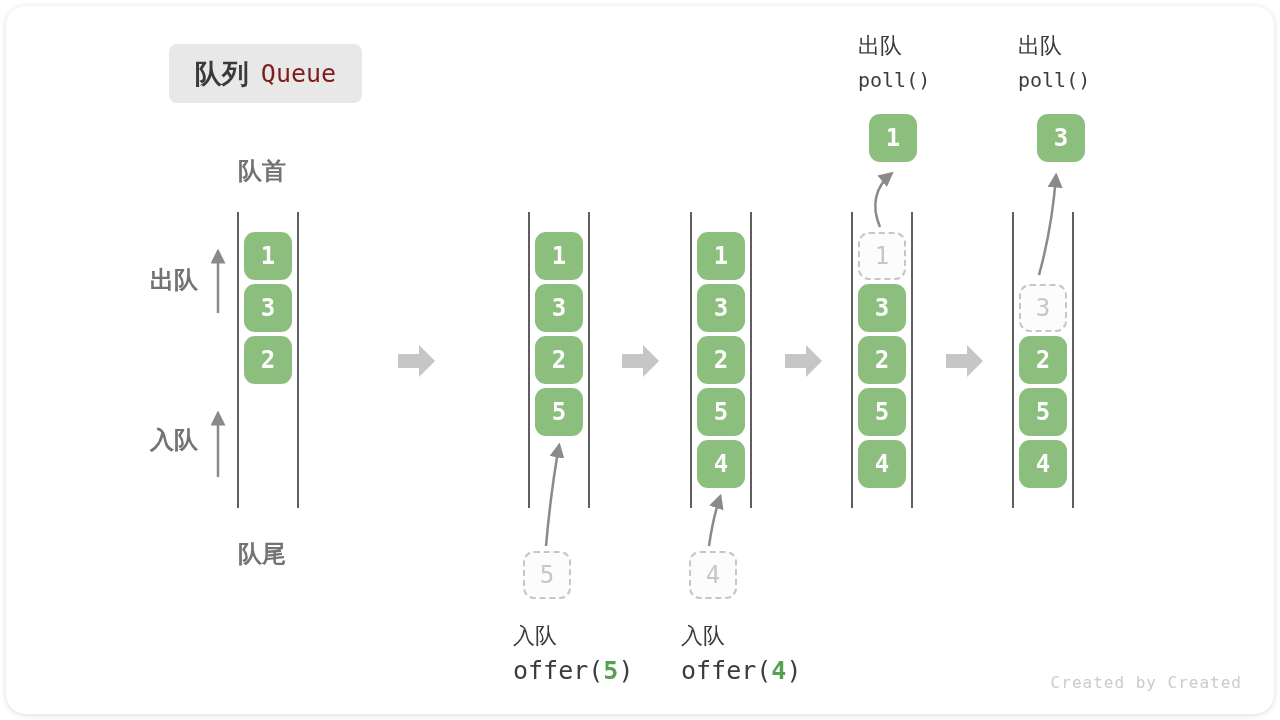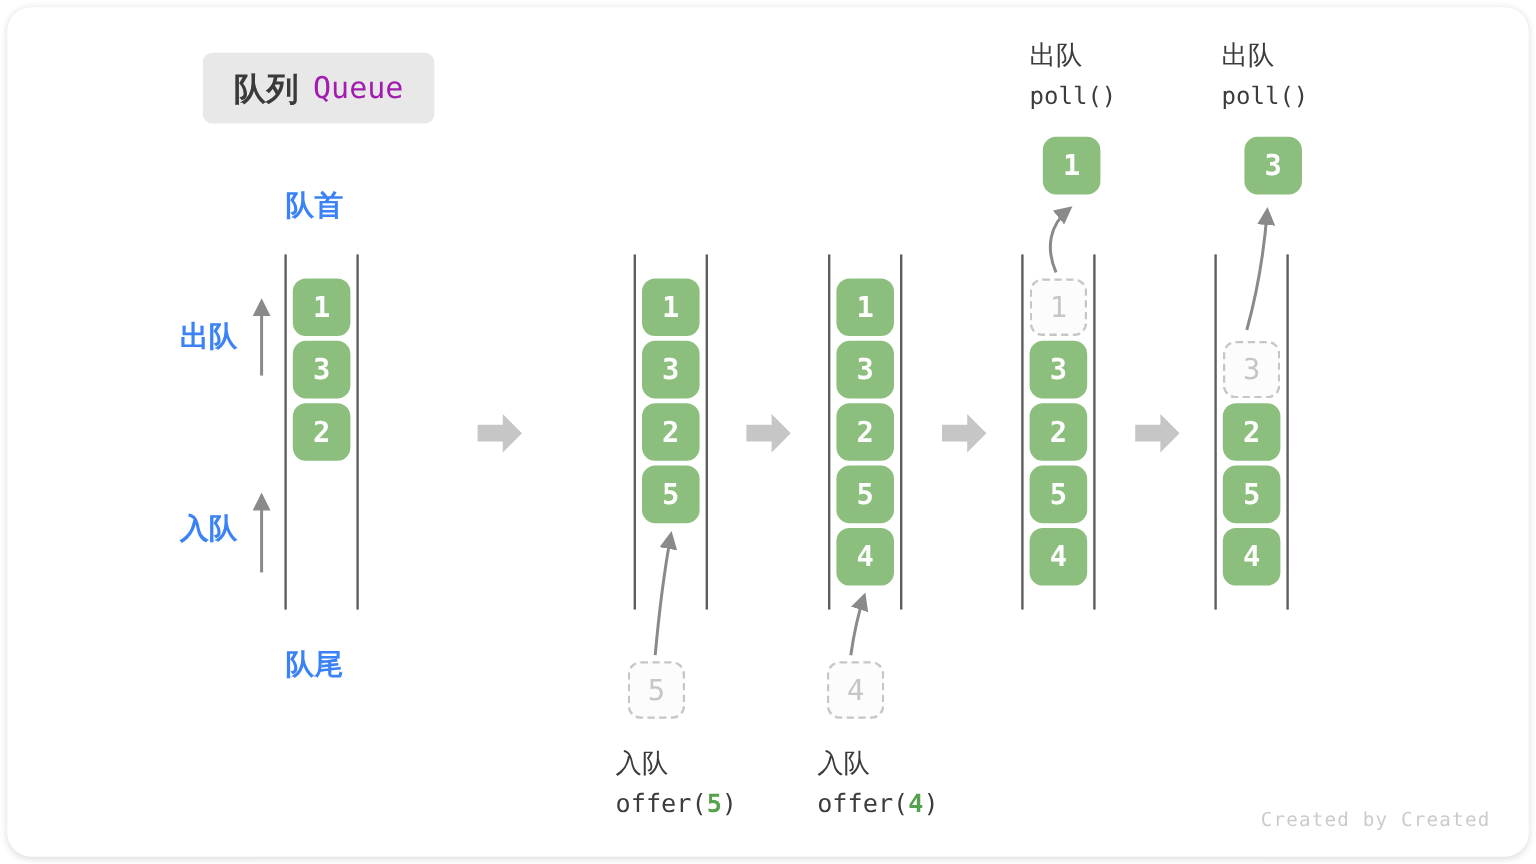--- a/index.html
+++ b/index.html
@@ -16,42 +16,42 @@
     box-shadow:0 1px 6px rgba(0,0,0,.14);
   }
   .overlay { position:absolute; left:0; top:0; width:1280px; height:720px; pointer-events:none; }
 
   .badge {
     position:absolute; left:169px; top:44px; width:193px; height:59px;
     background:#E8E8E8; border-radius:8px;
     display:flex; align-items:center; justify-content:center; gap:12px;
   }
   .badge .zh { font-size:27px; font-weight:bold; color:#3A3A3A; }
-  .badge .en { font-family:"DejaVu Sans Mono","Liberation Mono",monospace; font-size:25px; color:#a21caf; }
+  .badge .en { font-family:"DejaVu Sans Mono","Liberation Mono",monospace; font-size:25px; color:#7f1d1d; }
 
-  .side-label { position:absolute; font-size:24px; font-weight:bold; color:#3b82f6; white-space:nowrap; }
+  .side-label { position:absolute; font-size:24px; font-weight:bold; color:#737373; white-space:nowrap; }
 
   .queue-col {
     position:absolute; box-sizing:border-box;
     border-left:2px solid var(--queue-line); border-right:2px solid var(--queue-line);
   }
   .cell {
     position:absolute; width:48px; height:48px; border-radius:11px;
     background:var(--green); color:#FDFDFD;
     font-family:"DejaVu Sans Mono","Liberation Mono",monospace;
     font-size:24px; font-weight:600;
     display:flex; align-items:center; justify-content:center;
   }
   .cell.ghost {
     background:#FCFCFC; border:2px dashed var(--ghost-gray);
     color:var(--ghost-gray); font-weight:400; box-sizing:border-box;
   }
   .op-block { position:absolute; color:var(--text-dark); white-space:nowrap; }
   .op-label { font-size:22px; line-height:35px; }
-  .op-code  { font-family:"DejaVu Sans Mono","Liberation Mono",monospace; font-size:21px; line-height:35px; }
+  .op-code  { font-family:"DejaVu Sans Mono","Liberation Mono",monospace; font-size:25px; line-height:35px; }
   .op-code .arg { color:var(--arg-green); font-weight:bold; }
   .top-op .op-code { font-size:20px; }
 
   .watermark {
     position:absolute; right:38px; top:673px;
     font-family:"DejaVu Sans Mono","Liberation Mono",monospace;
     font-size:16px; color:#CBCBCB; letter-spacing:1px;
   }
 </style>
 </head>

